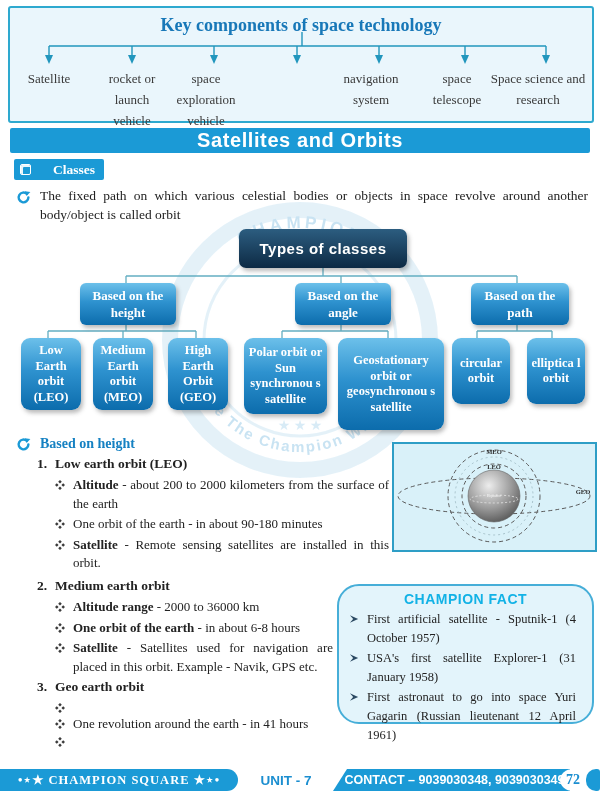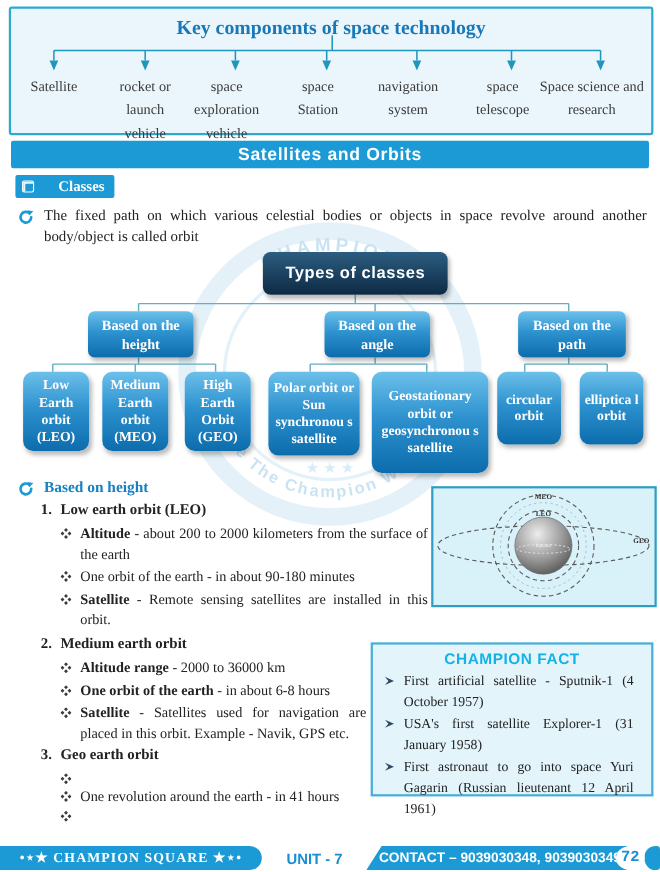--- a/index.html
+++ b/index.html
@@ -8,21 +8,21 @@
   .abs{position:absolute;}
   
   .flowbox{left:8px;top:6px;width:582px;height:113px;background:#eaf6fc;
            border:2px solid #2ea9cf;border-radius:3px;}
   .flowtitle{left:0;top:7px;width:100%;text-align:center;font-weight:bold;
              font-size:18px;color:#1878b8;}
   .flowlabel{top:60px;text-align:center;font-size:13px;line-height:21px;color:#3a3a3a;}
   
   .banner{left:10px;top:128px;width:580px;height:25px;background:#1b9ad6;border-radius:2px;
           display:flex;align-items:center;justify-content:center;color:#fff;
-          font-family:"Liberation Sans",sans-serif;font-weight:bold;font-size:16px;letter-spacing:.6px;}
+          font-family:"Liberation Sans",sans-serif;font-weight:bold;font-size:20px;letter-spacing:.6px;}
   
   .chip{left:14px;top:159px;height:21px;padding:0 9px 0 6px;background:#1b9ad6;border-radius:2px;
         display:flex;align-items:center;gap:22px;color:#fff;font-weight:bold;font-size:13.5px;}
   .chip-sq{width:9px;height:9px;border:1.6px solid #fff;border-radius:2px;background:transparent;
            box-shadow:inset 2px 2px 0 0 rgba(255,255,255,.9);}
   .intro{left:40px;top:186px;width:548px;font-size:13.5px;line-height:19px;text-align:justify;}
   .arrbul{width:15px;height:15px;display:block;}
   
   .bluebox{background:linear-gradient(180deg,#6cc0ea 0%,#2e92cf 45%,#0c6cac 100%);
            color:#fff;font-weight:bold;display:flex;align-items:center;justify-content:center;
@@ -39,40 +39,40 @@
   .num{display:inline-block;width:18px;font-weight:bold;font-size:13.5px;}
   .points{margin-left:18px;margin-top:4px;}
   .point{display:flex;gap:8px;margin-bottom:2px;}
   .point p{margin:0;font-size:13px;line-height:18.5px;text-align:justify;}
   .dbul{flex:0 0 10px;margin-top:4px;}
   .lead-b{font-weight:bold;}
   
   .orbitfig{left:392px;top:442px;width:205px;height:110px;border:2px solid #2e9ec6;
             background:#d9f1f9;box-sizing:border-box;}
   
-  .factbox{left:337px;top:584px;width:257px;height:140px;border:2px solid #46aed8;border-radius:0;
+  .factbox{left:337px;top:584px;width:257px;height:140px;border:2px solid #46aed8;border-radius:22px;
            background:#e3f4fb;box-sizing:border-box;}
   .facttitle{width:100%;text-align:center;margin-top:5px;font-family:"Liberation Sans",sans-serif;
              font-weight:bold;font-size:14px;color:#12b2e6;letter-spacing:.5px;}
   .factlist{margin:3px 16px 0 10px;}
   .fact{display:flex;gap:7px;margin-bottom:1px;}
   .fact p{margin:0;font-size:12.5px;line-height:19px;text-align:justify;}
   .fbul{flex:0 0 11px;margin-top:4px;}
   
   .f-left{left:0;top:769px;width:238px;height:22px;background:#1b9ad6;border-radius:0 11px 11px 0;
           display:flex;align-items:center;justify-content:center;color:#fff;font-weight:bold;
           font-size:12.5px;letter-spacing:1px;z-index:3;}
   .f-unit{left:244px;top:769px;width:84px;height:22px;display:flex;align-items:center;justify-content:center;
           color:#1b8ed0;font-family:"Liberation Sans",sans-serif;font-weight:bold;font-size:13.5px;z-index:3;}
   .f-contact{left:333px;top:769px;width:237px;height:22px;background:#1b9ad6;
              clip-path:polygon(14px 0,100% 0,100% 100%,0 100%);
              display:flex;align-items:center;justify-content:center;padding-left:6px;box-sizing:border-box;
              color:#fff;font-family:"Liberation Sans",sans-serif;font-weight:bold;font-size:12.5px;z-index:3;}
   .f-page{left:560px;top:769px;width:26px;height:22px;display:flex;align-items:center;justify-content:center;
-          background:#fff;color:#1b8ed0;font-family:Liberation Mono, monospace;font-weight:bold;
+          background:#fff;color:#1b8ed0;font-family:Liberation Serif, serif;font-weight:bold;
           font-size:14px;z-index:4;border-radius:50%;}
   .f-nub{left:586px;top:769px;width:14px;height:22px;background:#1b9ad6;border-radius:10px 3px 3px 10px;z-index:3;}
   svg{display:block;}
 </style>
 </head>
 <body>
 
 <div class="page">
 
   <svg class="abs" style="left:140px;top:180px;z-index:0;opacity:.55" width="320" height="320" viewBox="0 0 320 320">
@@ -105,21 +105,20 @@
         <polygon points="200,47 208,47 204,56"></polygon>
         <polygon points="283,47 291,47 287,56"></polygon>
         <polygon points="365,47 373,47 369,56"></polygon>
         <polygon points="451,47 459,47 455,56"></polygon>
         <polygon points="532,47 540,47 536,56"></polygon>
       </g>
     </svg>
     <div class="abs flowlabel" style="left:7px;width:64px">Satellite</div>
     <div class="abs flowlabel" style="left:87px;width:70px">rocket or launch vehicle</div>
     <div class="abs flowlabel" style="left:154px;width:84px">space exploration vehicle</div>
-    <div class="abs flowlabel" style="left:247px;width:64px">space Station</div>
     <div class="abs flowlabel" style="left:321px;width:80px">navigation system</div>
     <div class="abs flowlabel" style="left:407px;width:80px">space telescope</div>
     <div class="abs flowlabel" style="left:478px;width:100px">Space science and research</div>
   </div>
 
   <div class="abs banner">Satellites and Orbits</div>
 
   <div class="abs chip">
     <span class="chip-sq"></span>
     <span>Classes</span>

